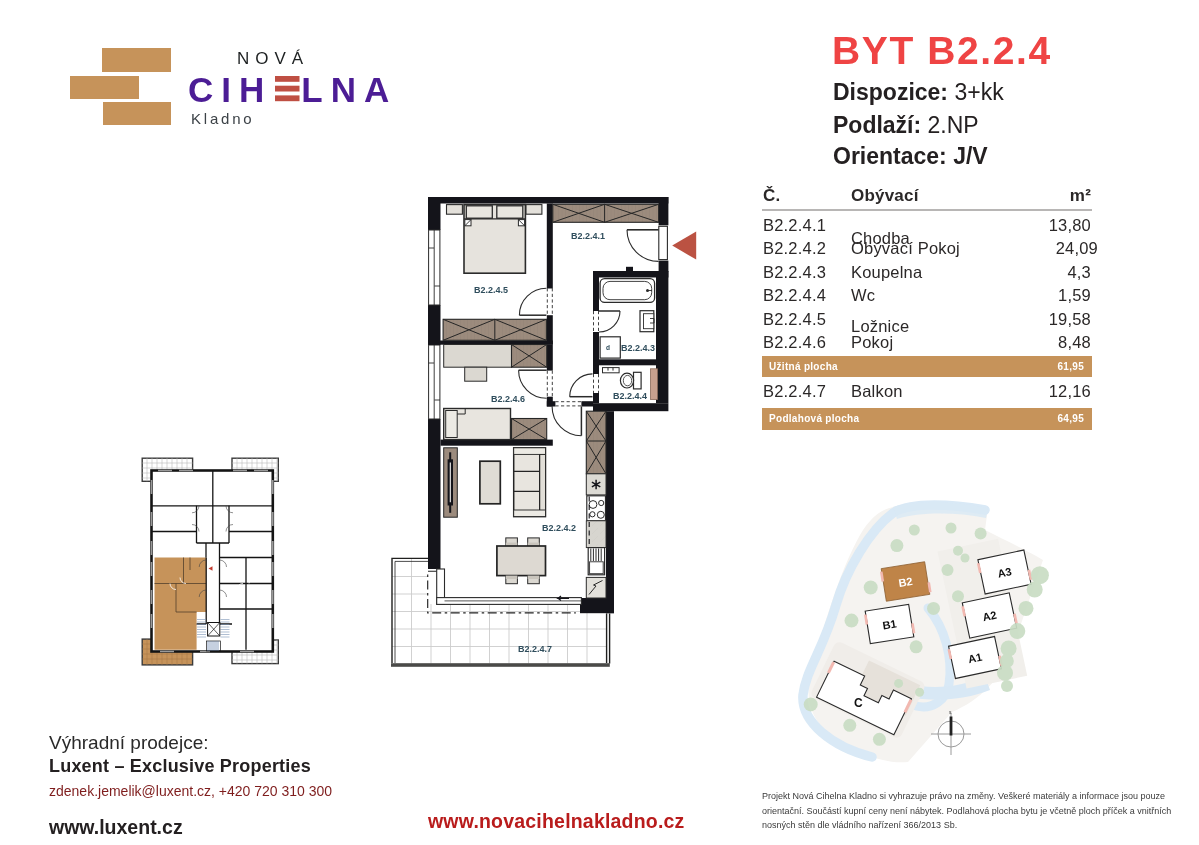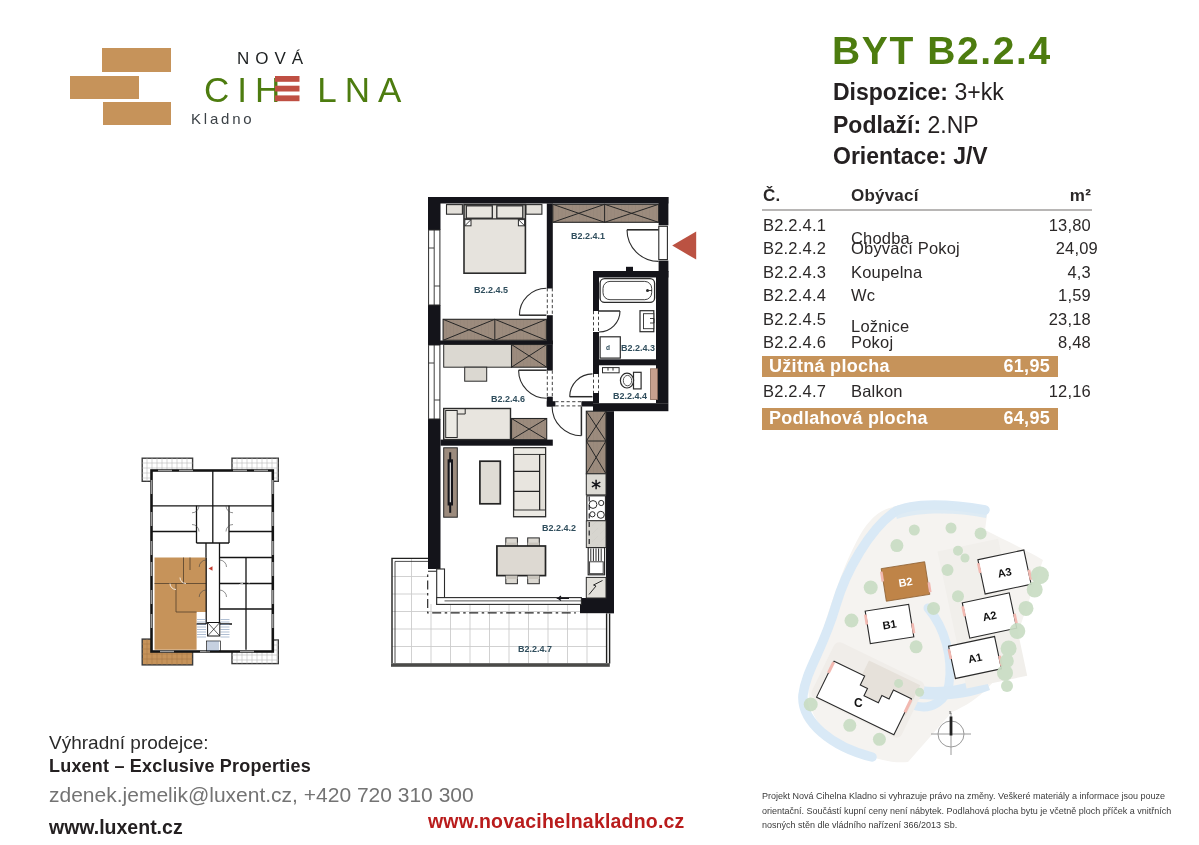--- a/index.html
+++ b/index.html
@@ -1,44 +1,44 @@
 <!DOCTYPE html>
 <html><head>
 <meta charset="utf-8">
 <style>
   html,body{margin:0;padding:0;}
   body{width:1199px;height:845px;background:#ffffff;position:relative;overflow:hidden;
        font-family:"Liberation Sans", sans-serif;color:#232020;}
   .abs{position:absolute;}
   .b{font-weight:bold;}
   .row{position:absolute;font-size:16.5px;color:#2b2828;letter-spacing:0.2px;}
-  .banner{position:absolute;left:762px;width:296px;height:21px;background:#c6935a;color:#fff;
-          font-weight:bold;font-size:18px;line-height:21px;letter-spacing:0.3px;}
+  .banner{position:absolute;left:762px;width:330px;height:21px;background:#c6935a;color:#fff;
+          font-weight:bold;font-size:10px;line-height:21px;letter-spacing:0.3px;}
 </style>
 </head>
 <body>
 
 <svg class="abs" style="left:60px;top:40px" width="120" height="95" viewBox="0 0 120 95">
   <rect x="42" y="8" width="69" height="24" fill="#c6935a"></rect>
   <rect x="10" y="36" width="69" height="23" fill="#c6935a"></rect>
   <rect x="43" y="62" width="68" height="23" fill="#c6935a"></rect>
 </svg>
 
 <div class="abs" style="left:190px;top:49px;font-size:17px;letter-spacing:6px;color:#1d2021;font-weight:500;margin-left:47px;">NOVÁ</div>
 
-<div class="abs" style="left:204px;top:69.5px;font-size:35px;letter-spacing:8px;color:#4d7c0f;font-weight:normal;">CIH<span style="display:inline-block;width:29px;"></span>LNA</div>
+<div class="abs" style="left:188px;top:69.5px;font-size:35px;letter-spacing:8px;color:#4c1d95;font-weight:bold;">CIH<span style="display:inline-block;width:29px;"></span>LNA</div>
 <svg class="abs" style="left:275px;top:76px" width="26" height="26" viewBox="0 0 26 26">
     <rect x="0" y="0" width="24.5" height="5.8" fill="#bf4f43"></rect>
     <rect x="0" y="9.7" width="24.5" height="5.8" fill="#bf4f43"></rect>
     <rect x="0" y="19.4" width="24.5" height="5.8" fill="#bf4f43"></rect>
   </svg>
 
 <div class="abs" style="left:191px;top:110px;font-size:15px;letter-spacing:2.8px;color:#3c4247;font-weight:500;">Kladno</div>
 
-<div class="abs" style="left:832px;top:28.5px;font-size:39px;font-weight:800;letter-spacing:1.6px;color:#4d7c0f;">BYT B2.2.4</div>
+<div class="abs" style="left:832px;top:28.5px;font-size:39px;font-weight:800;letter-spacing:1.6px;color:#ef4444;">BYT B2.2.4</div>
 
 <div class="abs" style="left:833px;top:79px;font-size:23px;color:#242021;"><span class="b">Dispozice:</span> 3+kk</div>
 
 <div class="abs" style="left:833px;top:111.5px;font-size:23px;color:#242021;"><span class="b">Podlaží:</span> 2.NP</div>
 
 <div class="abs" style="left:833px;top:142.5px;font-size:23px;color:#242021;"><span class="b">Orientace:</span> <span class="b">J/V</span></div>
 
 <div class="row b" style="left:763px;top:186px;font-size:17px;">Č.</div>
 <div class="row b" style="left:851px;top:186px;font-size:17px;">Obývací</div>
 <div class="row b" style="left:950px;top:186px;width:141px;text-align:right;font-size:17px;">m²</div>
@@ -56,21 +56,21 @@
 <div class="row" style="left:763px;top:262.5px;">B2.2.4.3</div>
 <div class="row" style="left:851px;top:262.5px;">Koupelna</div>
 <div class="row" style="left:950px;top:262.5px;width:141px;text-align:right;">4,3</div>
 
 <div class="row" style="left:763px;top:286px;">B2.2.4.4</div>
 <div class="row" style="left:851px;top:286px;">Wc</div>
 <div class="row" style="left:950px;top:286px;width:141px;text-align:right;">1,59</div>
 
 <div class="row" style="left:763px;top:309.5px;">B2.2.4.5</div>
 <div class="row" style="left:851px;top:309.5px;margin-top:7px;">Ložnice</div>
-<div class="row" style="left:950px;top:309.5px;width:141px;text-align:right;">23,18</div>
+<div class="row" style="left:950px;top:309.5px;width:141px;text-align:right;">19,58</div>
 
 <div class="row" style="left:763px;top:333px;">B2.2.4.6</div>
 <div class="row" style="left:851px;top:333px;">Pokoj</div>
 <div class="row" style="left:950px;top:333px;width:141px;text-align:right;">8,48</div>
 
 <div class="banner" style="top:355.5px;">
     <span style="position:absolute;left:7px;">Užitná plocha</span>
     <span style="position:absolute;right:8px;">61,95</span>
   </div>
 
@@ -583,19 +583,19 @@
   <path d="M931,734 H971 M951,713 V755" stroke="#9a9a9a" stroke-width="1" fill="none"></path>
   <rect x="949.6" y="716.5" width="2.8" height="19" fill="#222222"></rect>
   <text x="949" y="714" font-size="5" fill="#333">s</text>
 </g>
 </svg>
 
 <div class="abs" style="left:49px;top:731.5px;font-size:19px;color:#2a2a2a;">Výhradní prodejce:</div>
 
 <div class="abs" style="left:49px;top:755.5px;font-size:18px;font-weight:800;color:#242021;letter-spacing:0.2px;">Luxent – Exclusive Properties</div>
 
-<div class="abs" style="left:49px;top:782.5px;font-size:21px;color:#737373;">zdenek.jemelik@luxent.cz, +420 720 310 300</div>
+<div class="abs" style="left:49px;top:782.5px;font-size:14px;color:#7f1d1d;">zdenek.jemelik@luxent.cz, +420 720 310 300</div>
 
 <div class="abs" style="left:49px;top:808px;font-size:19.5px;font-weight:800;color:#242021;margin-top:8px;">www.luxent.cz</div>
 
 <div class="abs" style="left:428px;top:810px;font-size:19.5px;font-weight:800;color:#b91c1c;letter-spacing:0.2px;">www.novacihelnakladno.cz</div>
 
 <div class="abs" style="left:762px;top:789px;width:412px;font-size:9px;line-height:14.6px;color:#3b3b3b;">Projekt Nová Cihelna Kladno si vyhrazuje právo na změny. Veškeré materiály a informace jsou pouze orientační. Součástí kupní ceny není nábytek. Podlahová plocha bytu je včetně ploch příček a vnitřních nosných stěn dle vládního nařízení 366/2013 Sb.</div>
 
 </body></html>

